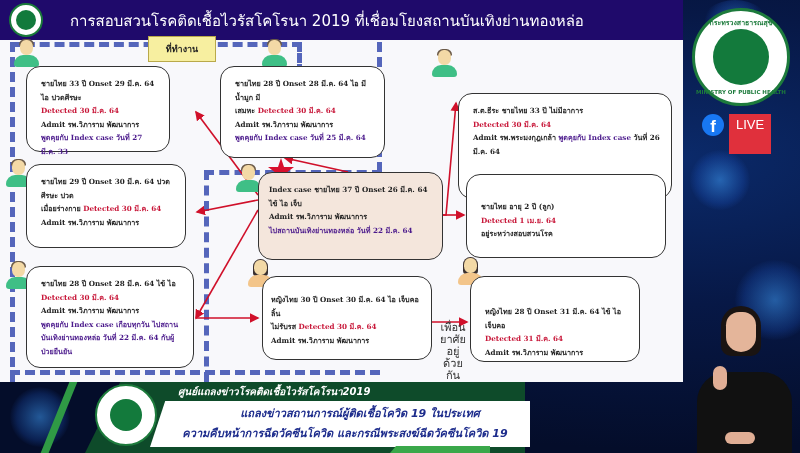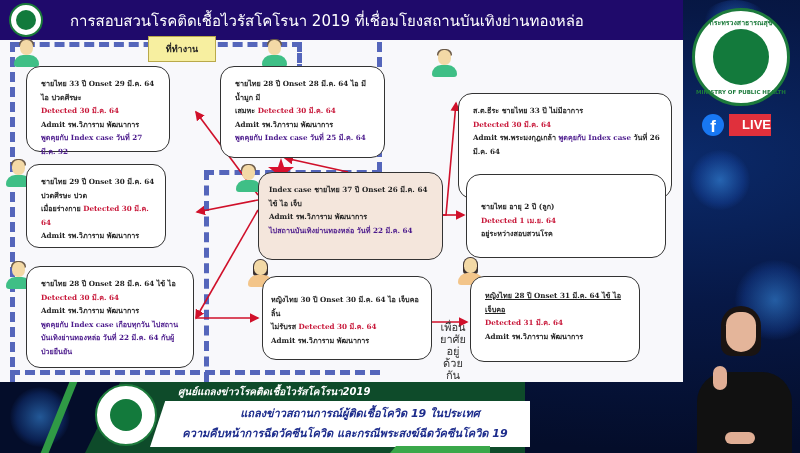--- a/index.html
+++ b/index.html
@@ -29,21 +29,21 @@
   .person.child .hair { background: #e8d36a; height: 8px; }
   .person.child .body { background: #c9a46a; }
   .arrow-label { position: absolute; left: 438px; top: 322px; width: 30px; font-family: "DejaVu Sans", sans-serif; font-size: 11px; line-height: 12px; text-align: center; color: #333; }
   svg.lines { position: absolute; left: 0; top: 0; }
   
   .moph-logo { position: absolute; left: 692px; top: 8px; width: 98px; height: 98px; border-radius: 50%; background: #fff; border: 3px solid #1d7b3c; }
   .moph-inner { position: absolute; left: 18px; top: 18px; width: 56px; height: 56px; border-radius: 50%; background: #137a3c; }
   .moph-text-top { position: absolute; left: 0; top: 6px; width: 92px; text-align: center; font-family: "DejaVu Sans", sans-serif; font-size: 7px; font-weight: bold; color: #1d7b3c; }
   .moph-text-bottom { position: absolute; left: 0; top: 78px; width: 92px; text-align: center; font-family: "DejaVu Sans", sans-serif; font-size: 5.5px; font-weight: bold; color: #1d7b3c; }
   .fb { position: absolute; left: 702px; top: 114px; width: 22px; height: 22px; border-radius: 50%; background: #1877f2; color: #fff; font-family: "Liberation Sans", sans-serif; font-weight: bold; font-size: 17px; text-align: center; line-height: 25px; }
-  .live { position: absolute; left: 729px; top: 114px; width: 42px; height: 22px; background: #e0303c; color: #fff; font-family: "Liberation Sans", sans-serif; font-weight: bold; font-size: 13px; text-align: right; line-height: 22px; }
+  .live { position: absolute; left: 729px; top: 114px; width: 42px; height: 40px; background: #e0303c; color: #fff; font-family: "Liberation Sans", sans-serif; font-weight: normal; font-size: 13px; text-align: center; line-height: 22px; }
   
   .lower { position: absolute; left: 0; top: 382px; width: 800px; height: 71px; }
   .lower-green { position: absolute; left: 85px; top: 0; width: 440px; height: 71px; background: #0e4b2a; clip-path: polygon(8% 0, 100% 0, 100% 100%, 0 100%); }
   .lower-stripe { position: absolute; left: 55px; top: 0; width: 8px; height: 71px; background: #2f9a45; transform: skewX(-22deg); }
   .lower-logo { position: absolute; left: 95px; top: 2px; width: 62px; height: 62px; border-radius: 50%; background: #fff; border: 2px solid #1d7b3c; }
   .lower-logo-inner { position: absolute; left: 13px; top: 13px; width: 32px; height: 32px; border-radius: 50%; background: #137a3c; }
   .lower-headline-box { position: absolute; left: 170px; top: 1px; width: 200px; height: 17px; background: #0e4b2a; }
   .lower-headline { position: absolute; left: 178px; top: 2px; font-family: "DejaVu Sans", sans-serif; font-style: italic; font-weight: bold; font-size: 10px; color: #fff; white-space: nowrap; }
   .lower-white { position: absolute; left: 150px; top: 19px; width: 380px; height: 46px; background: #ffffff; clip-path: polygon(4% 0, 100% 0, 100% 100%, 0 100%); }
   .lower-line1 { position: absolute; left: 195px; top: 22px; width: 330px; text-align: center; font-family: "DejaVu Sans", sans-serif; font-style: italic; font-weight: bold; font-size: 11px; color: #1d2c8c; white-space: nowrap; }
@@ -141,31 +141,31 @@
     <div class="person female" style="left:458px;top:258px;">
         <div class="hair"></div>
         <div class="head"></div>
         <div class="body"></div>
       </div>
 
     <div class="card" style="left:26px;top:66px;width:144px;height:86px;">
       <p>ชายไทย 33 ปี Onset 29 มี.ค. 64 ไอ ปวดศีรษะ</p>
       <p class="red">Detected 30 มี.ค. 64</p>
       <p>Admit รพ.วิภาราม พัฒนาการ</p>
-      <p class="purple">พูดคุยกับ Index case วันที่ 27 มี.ค. 92</p>
+      <p class="purple">พูดคุยกับ Index case วันที่ 27 มี.ค. 33</p>
     </div>
 
     <div class="card" style="left:220px;top:66px;width:165px;height:92px;">
       <p>ชายไทย 28 ปี Onset 28 มี.ค. 64 ไอ มีน้ำมูก มี</p>
       <p><span>เสมหะ </span><span class="red">Detected 30 มี.ค. 64</span></p>
       <p>Admit รพ.วิภาราม พัฒนาการ</p>
       <p class="purple">พูดคุยกับ Index case วันที่ 25 มี.ค. 64</p>
     </div>
 
-    <div class="card" style="left:26px;top:164px;width:140px;height:84px;border-radius:13px;">
+    <div class="card" style="left:26px;top:164px;width:160px;height:84px;">
       <p>ชายไทย 29 ปี Onset 30 มี.ค. 64 ปวดศีรษะ ปวด</p>
       <p><span>เมื่อยร่างกาย </span><span class="red">Detected 30 มี.ค. 64</span></p>
       <p>Admit รพ.วิภาราม พัฒนาการ</p>
     </div>
 
     <div class="card index" style="left:258px;top:172px;width:185px;height:88px;padding-left:10px;">
       <p>Index case ชายไทย 37 ปี Onset 26 มี.ค. 64 ไข้ ไอ เจ็บ</p>
       <p>Admit รพ.วิภาราม พัฒนาการ</p>
       <p class="purple">ไปสถานบันเทิงย่านทองหล่อ วันที่ 22 มี.ค. 64</p>
     </div>
@@ -189,21 +189,21 @@
       <p>อยู่ระหว่างสอบสวนโรค</p>
     </div>
 
     <div class="card" style="left:262px;top:276px;width:170px;height:84px;padding-left:8px;">
       <p style="margin-top:6px;">หญิงไทย 30 ปี Onset 30 มี.ค. 64 ไอ เจ็บคอ ลิ้น</p>
       <p><span>ไม่รับรส </span><span class="red">Detected 30 มี.ค. 64</span></p>
       <p>Admit รพ.วิภาราม พัฒนาการ</p>
     </div>
 
     <div class="card" style="left:470px;top:276px;width:170px;height:86px;">
-      <p style="margin-top:2px;text-decoration:underline;">หญิงไทย 28 ปี Onset 31 มี.ค. 64 ไข้ ไอ เจ็บคอ</p>
+      <p style="margin-top:18px;">หญิงไทย 28 ปี Onset 31 มี.ค. 64 ไข้ ไอ เจ็บคอ</p>
       <p class="red">Detected 31 มี.ค. 64</p>
       <p>Admit รพ.วิภาราม พัฒนาการ</p>
     </div>
 
     <div class="arrow-label">เพื่อน ยาศัยอยู่ ด้วยกัน</div>
   </div>
 
   <div class="moph-logo">
     <div class="moph-text-top">กระทรวงสาธารณสุข</div>
     <div class="moph-inner"></div>

